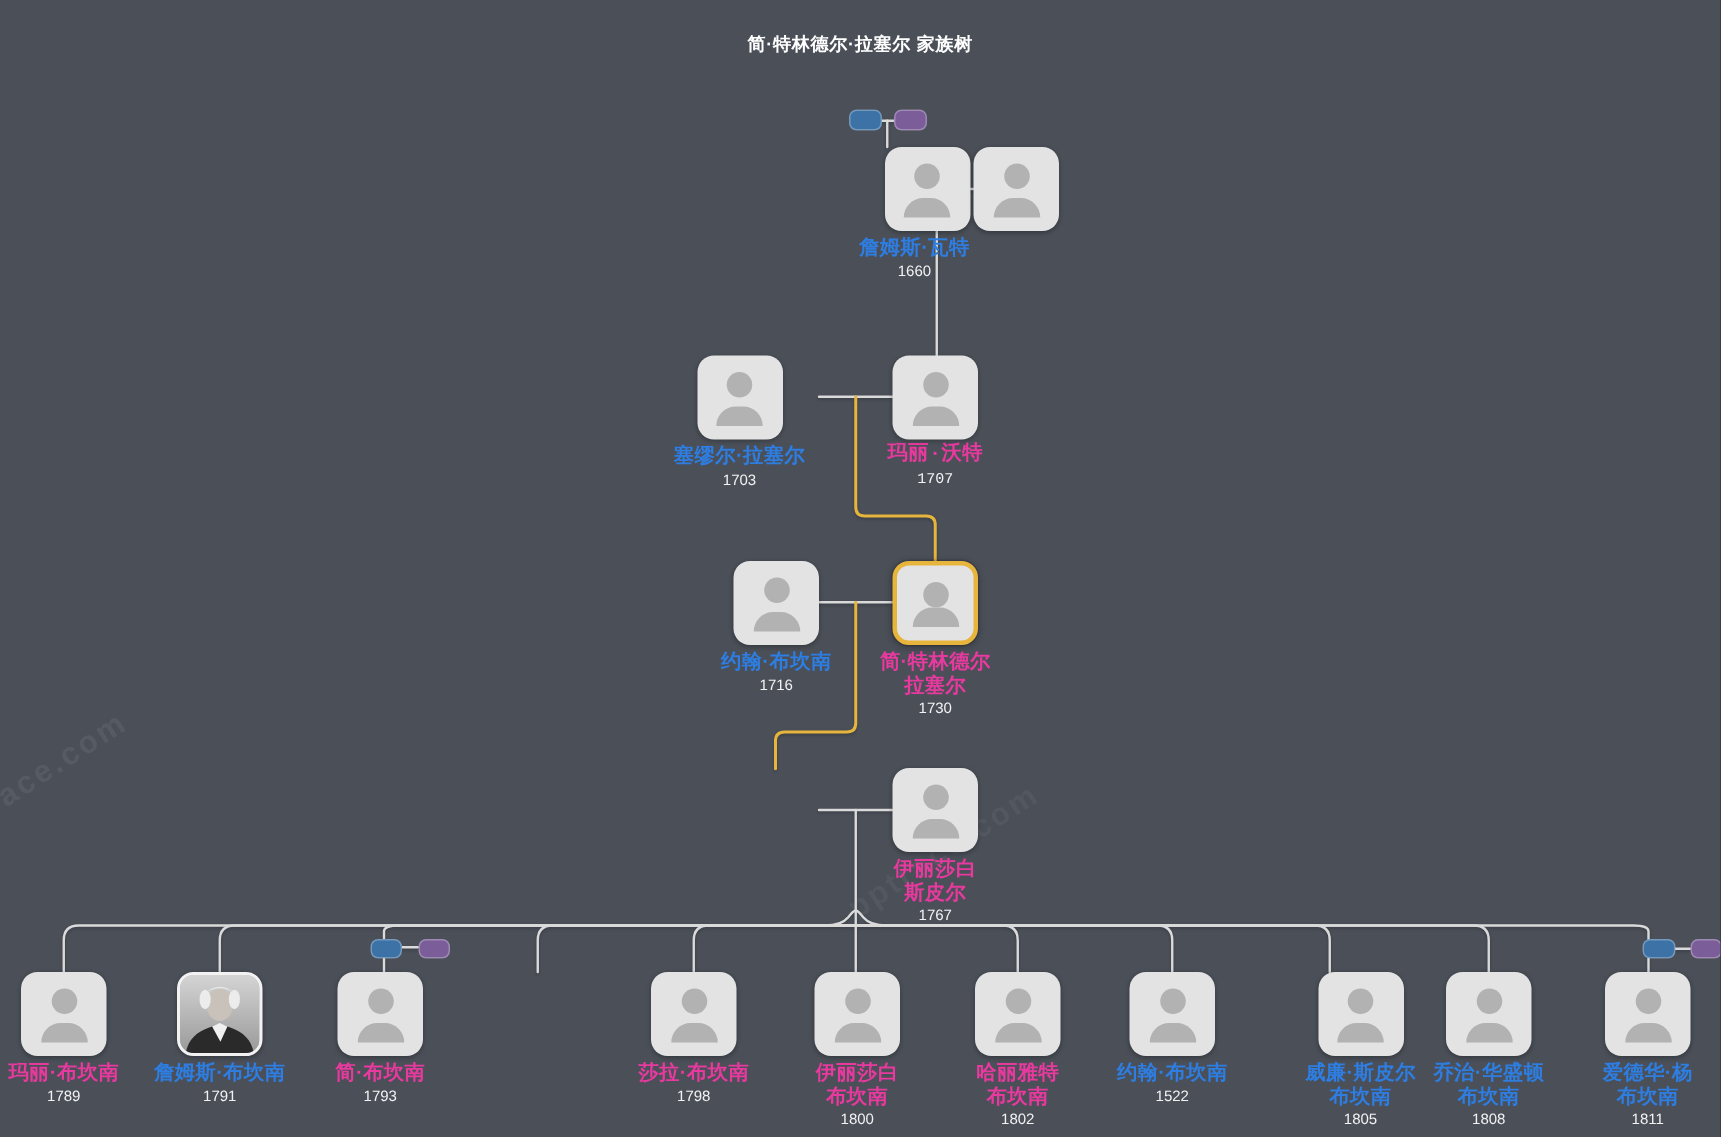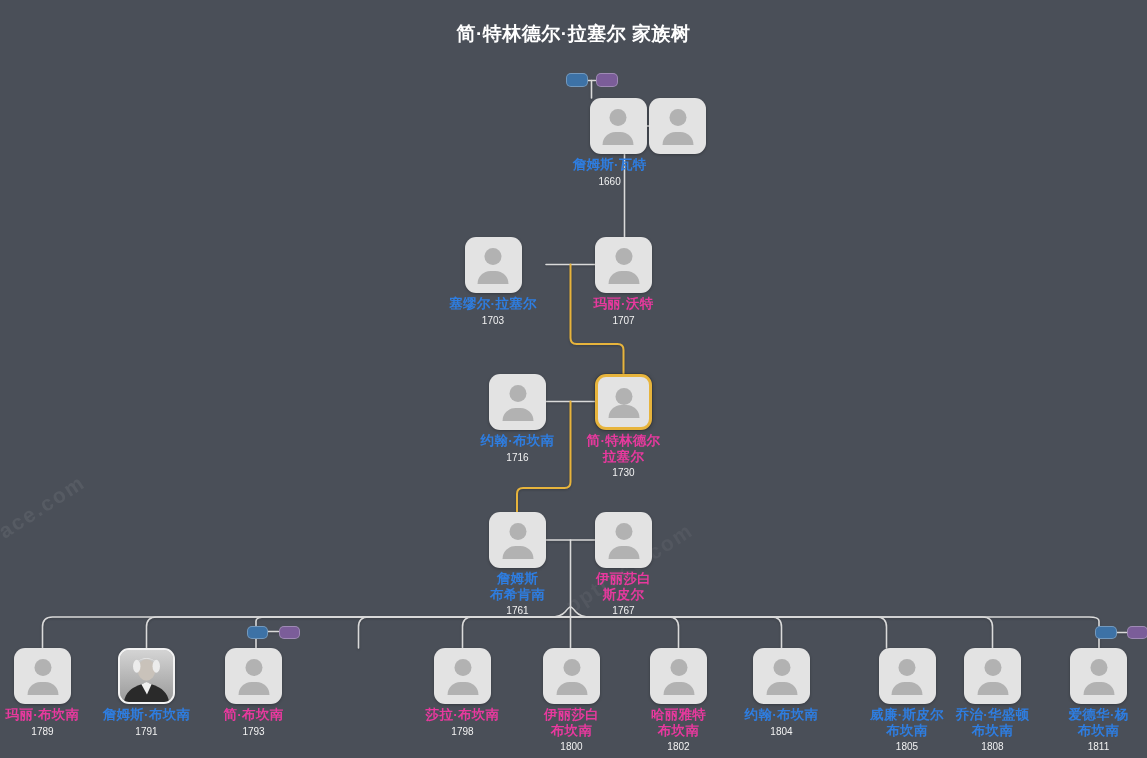--- a/index.html
+++ b/index.html
@@ -3,21 +3,21 @@
 <meta charset="utf-8">
 <style>
   html,body{margin:0;padding:0;background:#31353b;}
   .canvas{
     position:relative;width:1147px;height:758px;overflow:hidden;
     background:#4a4f58;
     font-family:"Liberation Sans","DejaVu Sans",sans-serif;
   }
   
   .header{position:absolute;left:0;right:0;top:21px;text-align:center;z-index:6;}
-  .title{font-size:19px;font-weight:bold;color:#ffffff;letter-spacing:.5px;}
+  .title{font-size:12px;font-weight:bold;color:#ffffff;letter-spacing:.5px;}
   .subtitle{margin-top:7px;font-size:13px;color:#9aa0a8;}
   
   .watermark{
     position:absolute;z-index:1;white-space:nowrap;
     font-size:21px;font-weight:bold;letter-spacing:2px;
     color:rgba(255,255,255,0.07);transform:rotate(-33deg);
   }
   
   svg.connectors{position:absolute;left:0;top:0;z-index:2;
     filter:drop-shadow(0 1.5px 1px rgba(0,0,0,0.22));}
@@ -139,21 +139,21 @@
         <span class="shoulders"></span>
       </div>
     <div class="plabel">
       <div class="pname male">
           <span>塞缪尔·拉塞尔</span>
         </div>
       <div class="pyear">1703</div>
     </div>
   </div>
 
-  <div class="person" style="left:623.5px;top:237px;">
+  <div class="person" style="left:623.5px;top:237px;font-family:Liberation Mono, monospace;">
     <div class="card">
         <span class="head"></span>
         <span class="shoulders"></span>
       </div>
     <div class="plabel">
       <div class="pname female">
           <span>玛丽·沃特</span>
         </div>
       <div class="pyear">1707</div>
     </div>
@@ -179,33 +179,20 @@
       </div>
     <div class="plabel">
       <div class="pname female">
           <span>简·特林德尔</span>
           <span>拉塞尔</span>
         </div>
       <div class="pyear">1730</div>
     </div>
   </div>
 
-  <div class="person" style="left:517.5px;top:512px;">
-    <div class="card">
-        <span class="head"></span>
-        <span class="shoulders"></span>
-      </div>
-    <div class="plabel">
-      <div class="pname male">
-          <span>詹姆斯</span>
-          <span>布希肯南</span>
-        </div>
-      <div class="pyear">1761</div>
-    </div>
-  </div>
 
   <div class="person" style="left:623.5px;top:512px;">
     <div class="card">
         <span class="head"></span>
         <span class="shoulders"></span>
       </div>
     <div class="plabel">
       <div class="pname female">
           <span>伊丽莎白</span>
           <span>斯皮尔</span>
@@ -310,21 +297,21 @@
 
   <div class="person" style="left:781.5px;top:648px;">
     <div class="card">
         <span class="head"></span>
         <span class="shoulders"></span>
       </div>
     <div class="plabel">
       <div class="pname male">
           <span>约翰·布坎南</span>
         </div>
-      <div class="pyear">1804</div>
+      <div class="pyear">1522</div>
     </div>
   </div>
 
   <div class="person" style="left:907px;top:648px;justify-content:flex-end;">
     <div class="card">
         <span class="head"></span>
         <span class="shoulders"></span>
       </div>
     <div class="plabel">
       <div class="pname male">

